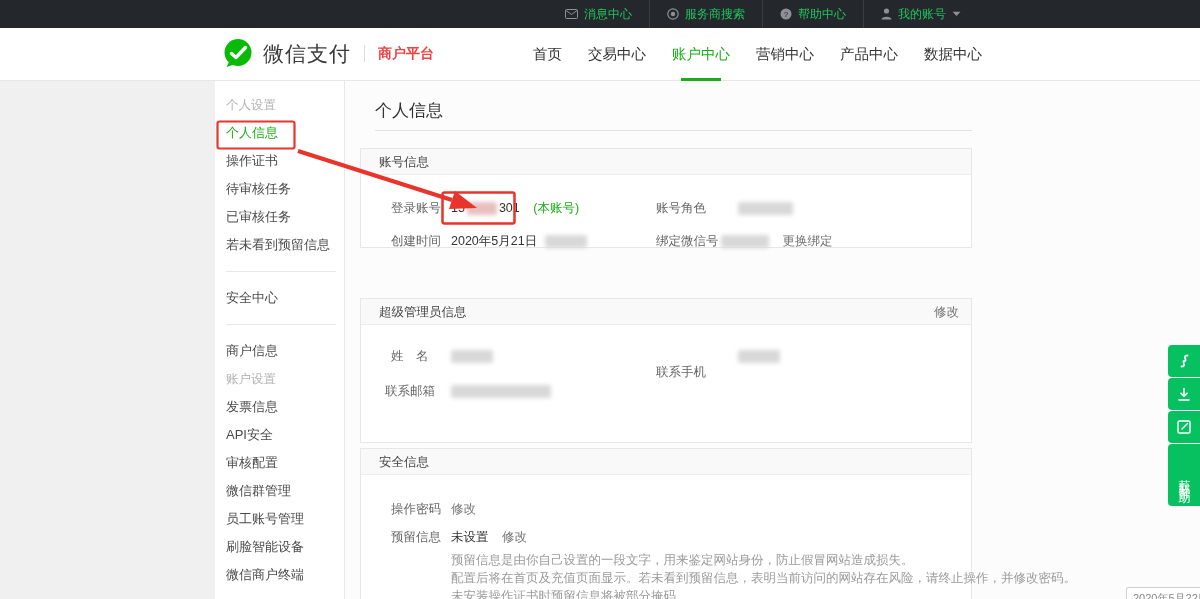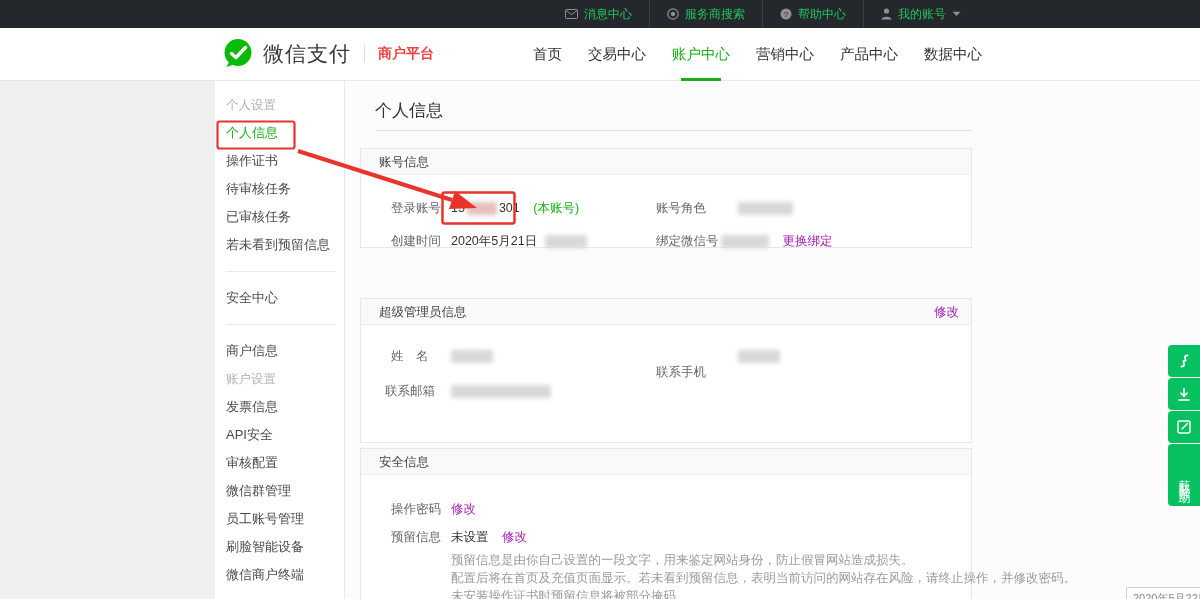--- a/index.html
+++ b/index.html
@@ -39,21 +39,21 @@
   .card { position:absolute; left:15px; width:612px; background:#fff; border:1px solid #E7E7EB; }
   .card-header { height:26px; line-height:26px; background:#F9F9F9; border-bottom:1px solid #EDEDED; padding:0 12px 0 18px; font-size:12.5px; color:#444; display:flex; justify-content:space-between; align-items:center; }
   .card1 { top:67px; height:100px; }
   .card2 { top:217px; height:145px; }
   .card3 { top:367px; height:200px; }
 
   .frow { position:absolute; font-size:12.5px; line-height:16px; white-space:nowrap; }
   .flabel { color:#666; display:inline-block; }
   .fvalue { color:#333; }
   .green-text { color:#1AAD19; }
-  .link { color:#a21caf; cursor:pointer; }
+  .link { color:#737373; cursor:pointer; }
   .desc { position:absolute; font-size:12.5px; color:#9A9A9A; line-height:18px; white-space:nowrap; }
 
   .blur-block { display:inline-block; height:13px; background:#D8D8D8; border-radius:2px; filter:blur(2px); vertical-align:middle; }
   .blur-pink { background:#E8BFBF; }
 
   
   .float-widget { position:absolute; right:0; top:345px; width:32px; display:flex; flex-direction:column; gap:1px; z-index:30; }
   .fw-btn { width:32px; height:32px; background:#07C160; border-radius:4px 0 0 4px; display:flex; align-items:center; justify-content:center; cursor:pointer; }
   .fw-text { width:32px; height:62px; background:#07C160; border-radius:4px 0 0 4px; color:#fff; font-size:12px; writing-mode:vertical-lr; letter-spacing:4px; display:flex; align-items:center; justify-content:center; cursor:pointer; padding-top:6px; }
 

